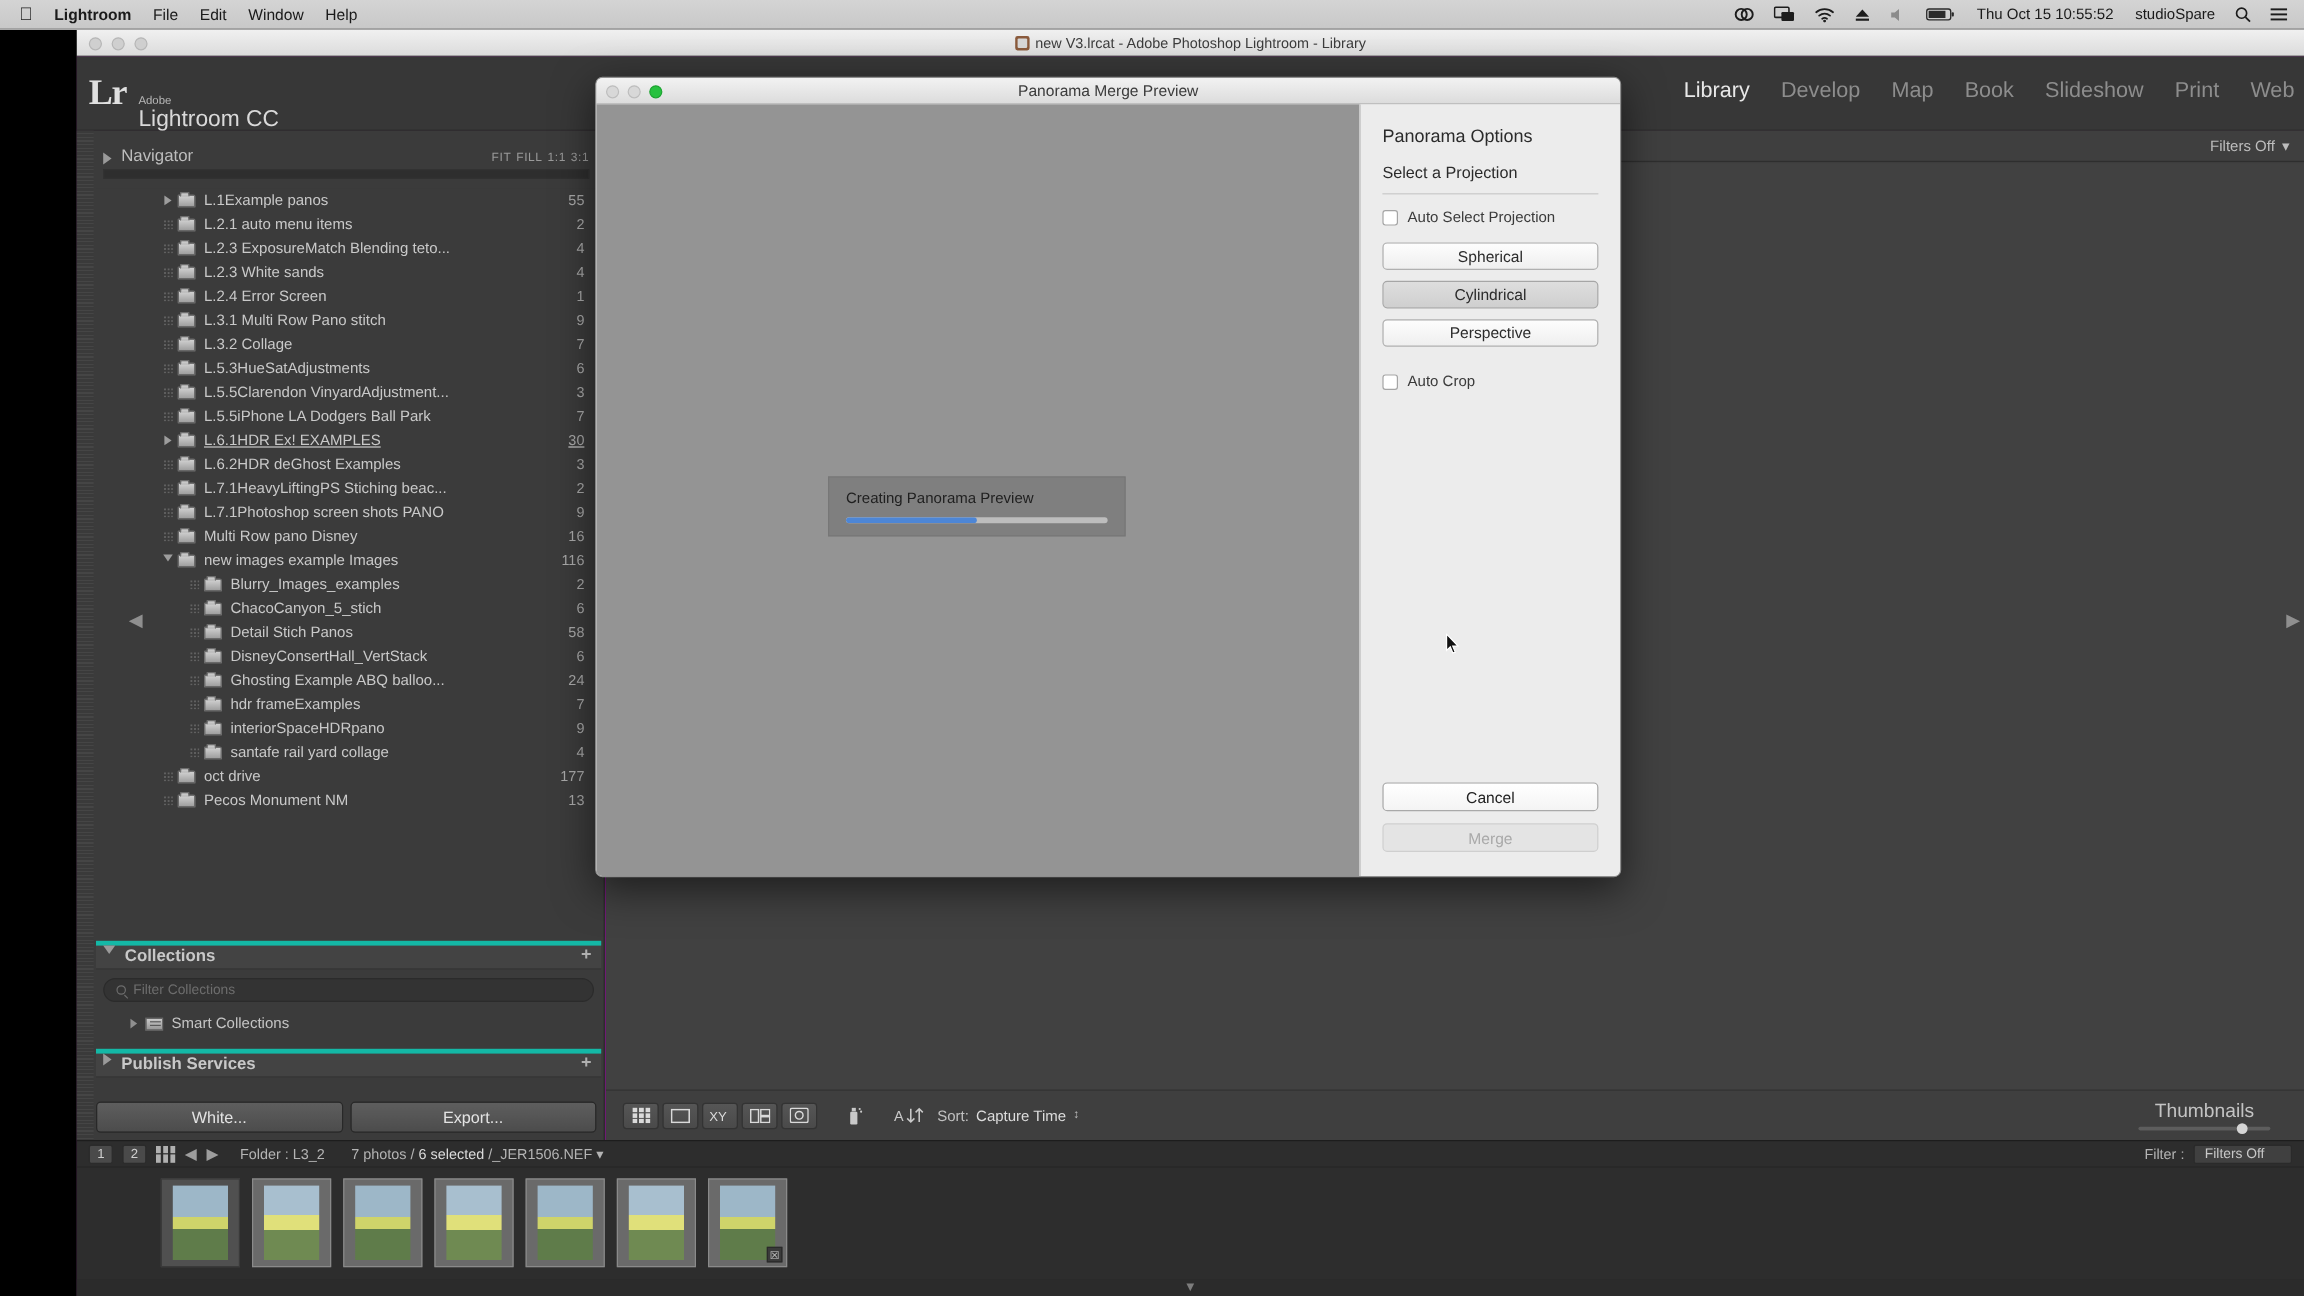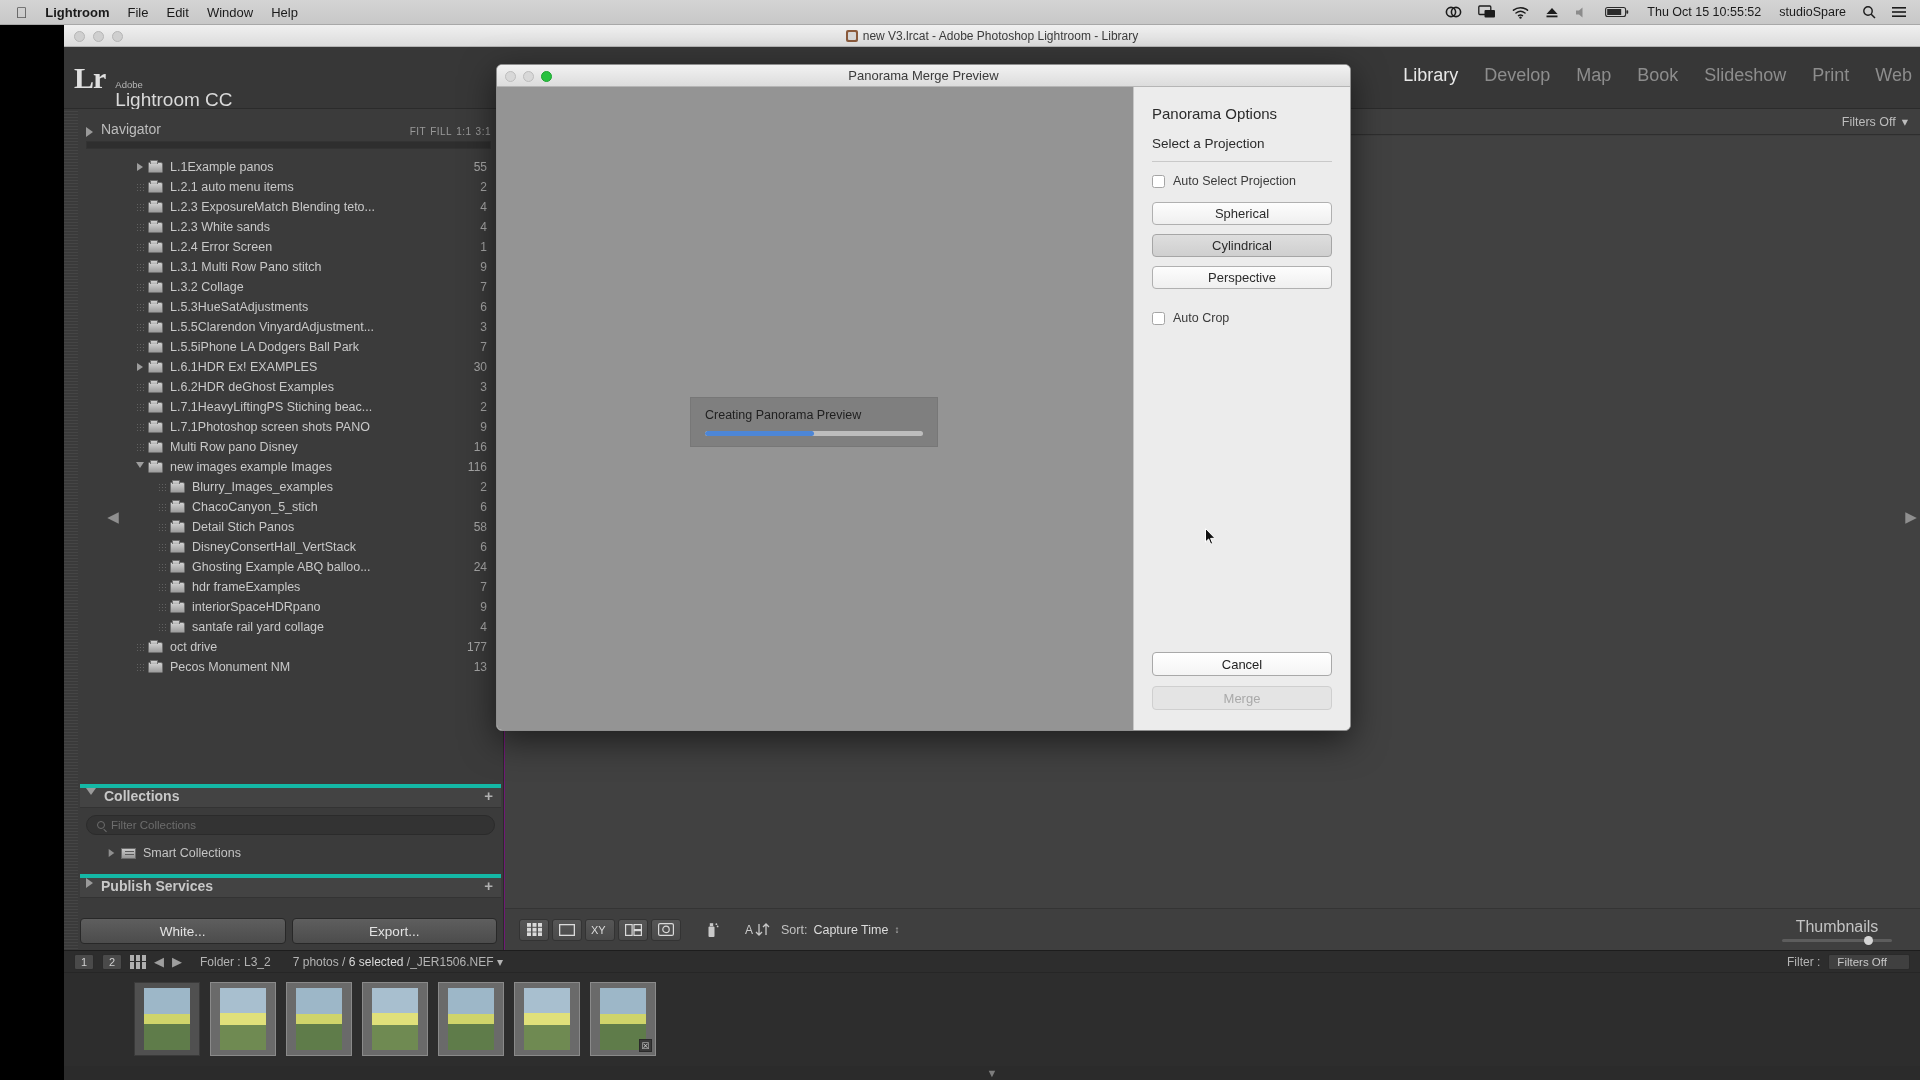--- a/index.html
+++ b/index.html
@@ -490,21 +490,21 @@
                 <span class="fcount">3</span>
               </div>
               <div class="frow" style="padding-left: 52px;">
                 <span class="disc">
                   <span class="disc-dots"></span>
                 </span>
                 <span class="fold"></span>
                 <span class="fname">L.5.5iPhone LA Dodgers Ball Park</span>
                 <span class="fcount">7</span>
               </div>
-              <div class="frow" style="padding-left: 52px;">
+              <div class="frow" style="padding-left: 52px; text-decoration: underline;">
                 <span class="disc">
                   <span class="disc-tri"></span>
                 </span>
                 <span class="fold"></span>
                 <span class="fname">L.6.1HDR Ex! EXAMPLES</span>
                 <span class="fcount">30</span>
               </div>
               <div class="frow" style="padding-left: 52px;">
                 <span class="disc">
                   <span class="disc-dots"></span>

